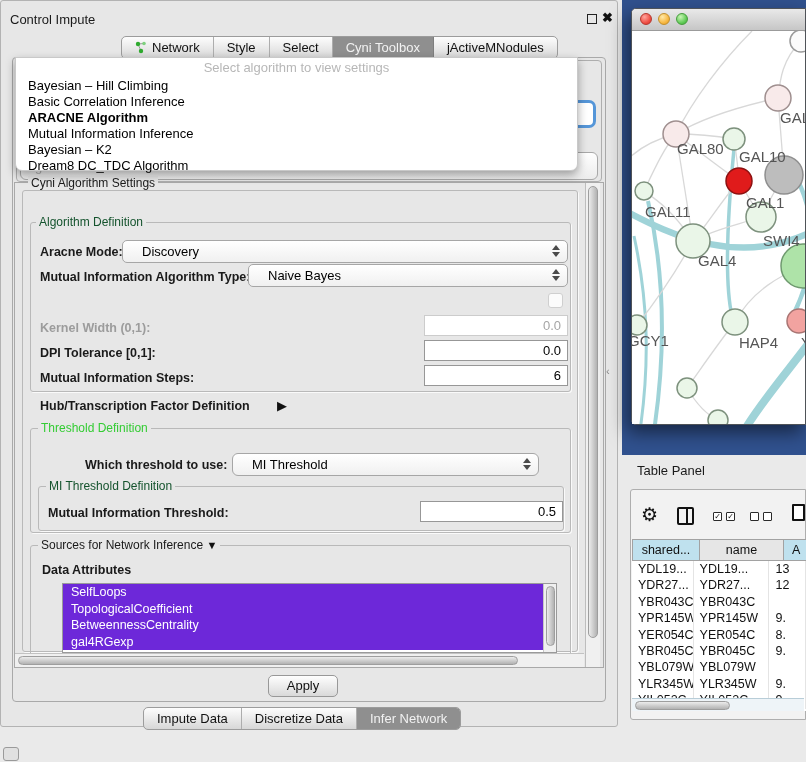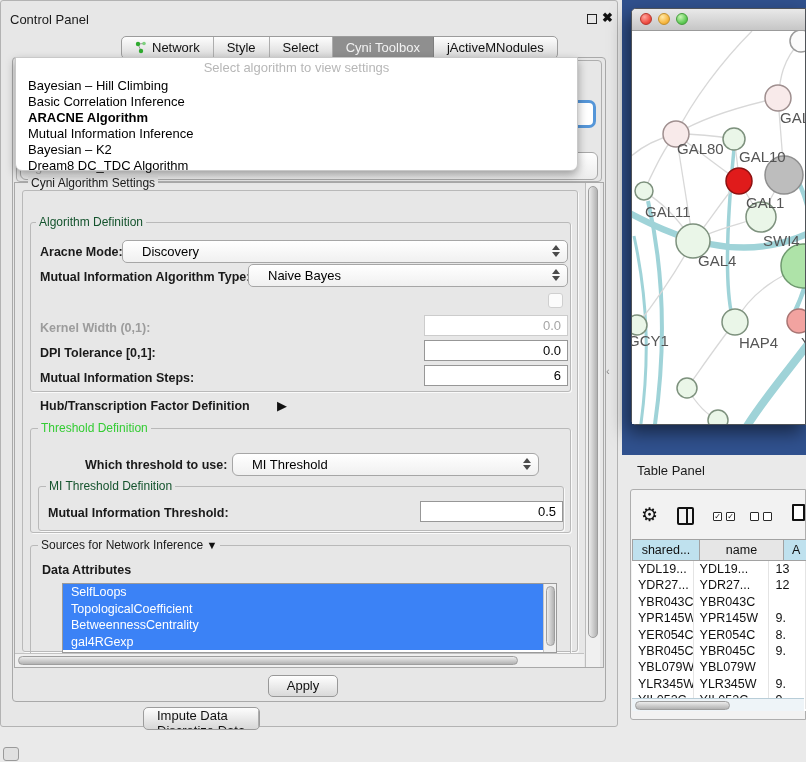--- a/index.html
+++ b/index.html
@@ -55,21 +55,21 @@
 
   .tfield { position:absolute; height:21px; background:#fff; border:1px solid #979797; font-size:13px; color:#000; display:flex; align-items:center; justify-content:flex-end; padding-right:6px; }
   .tfield.dis { border-color:#cccccc; color:#a5a5a5; }
 
   .chk { position:absolute; width:15px; height:15px; border:1.5px solid #cfcfcf; border-radius:3px; background:#fbfbfb; }
 
   .tri-right { display:inline-block; font-size:13px; color:#111; }
   .tri-down { display:inline-block; font-size:11px; color:#111; }
 
   .attr-list { position:absolute; left:62px; top:583px; width:495px; height:70px; background:#fff; border:1px solid #9a9a9a; overflow:hidden; }
-  .attr-list .row { height:16.5px; line-height:16.5px; width:482px; background:#3b82f6; color:#fff; font-size:12.5px; padding-left:8px; white-space:nowrap; }
+  .attr-list .row { height:16.5px; line-height:16.5px; width:482px; background:#6d28d9; color:#fff; font-size:12.5px; padding-left:8px; white-space:nowrap; }
   .attr-list .lscroll { position:absolute; right:0; top:0; width:13px; height:68px; background:#f0f0f0; border-left:1px solid #c6c6c6; }
   .attr-list .lscroll .thumb { position:absolute; left:1.5px; top:2px; width:9px; height:60px; border:1px solid #9e9e9e; border-radius:5px; background:linear-gradient(90deg,#ececec,#b2b2b2); }
 
   .apply-btn { left:268px; top:675px; width:70px; height:22px; border:1px solid #989898; border-radius:5px; background:linear-gradient(#fefefe,#d9d9d9); font-size:13px; color:#111; text-align:center; line-height:20px; z-index:5; }
 
   
   .desktop { left:622px; top:0; width:184px; height:455px; background:#30518e; }
   .netwin { left:631px; top:8px; width:175px; height:417px; background:#fff; border:1px solid #4f5358; border-radius:5px 0 0 5px; box-shadow:-4px 8px 18px rgba(0,0,0,.5); }
   .netwin .titlebar { position:absolute; left:0; top:0; width:100%; height:22px; background:linear-gradient(#e9e9e9,#c6c6c6); border-bottom:1px solid #9b9b9b; border-radius:4px 0 0 0; }
   .light { position:absolute; top:5px; width:12px; height:12px; border-radius:50%; }
@@ -102,21 +102,21 @@
   .splitter { left:606px; top:365px; font-size:11px; color:#8a8a8a; }
 
   .net-tab-icon { width:12px; height:13px; }
 </style>
 </head>
 <body>
 
 <div id="root">
 
   <div class="abs cpanel-bg"></div>
-  <div class="abs cpanel-title">Control Panel</div>
+  <div class="abs cpanel-title">Control Impute</div>
   <div class="abs float-btn"></div>
   <div class="abs close-btn">✖</div>
 
   <div class="abs seg" style="left:85px; top:36px;margin-left:36px;">
     <div class="tab">
       <svg class="net-tab-icon" viewBox="0 0 12 13">
         <line x1="3" y1="3" x2="9" y2="2.5" stroke="#999" stroke-width="1"></line>
         <line x1="3" y1="3" x2="6" y2="10" stroke="#999" stroke-width="1"></line>
         <circle cx="3" cy="3" r="2.2" fill="#2faa2f"></circle>
         <circle cx="9" cy="2.5" r="1.8" fill="#7fd07f"></circle>
@@ -229,21 +229,21 @@
 
   <div class="abs vscroll">
       <div class="thumb"></div>
     </div>
   <div class="abs hscroll">
       <div class="thumb"></div>
     </div>
 
   <div class="abs apply-btn">Apply</div>
 
-  <div class="abs seg" style="left:143px; top:707px;flex-direction:column;">
+  <div class="abs seg" style="left:143px; top:707px;">
     <div class="tab">
         <span>Impute Data</span>
       </div>
     <div class="tab">
         <span>Discretize Data</span>
       </div>
     <div class="tab sel">
         <span>Infer Network</span>
       </div>
   </div>

